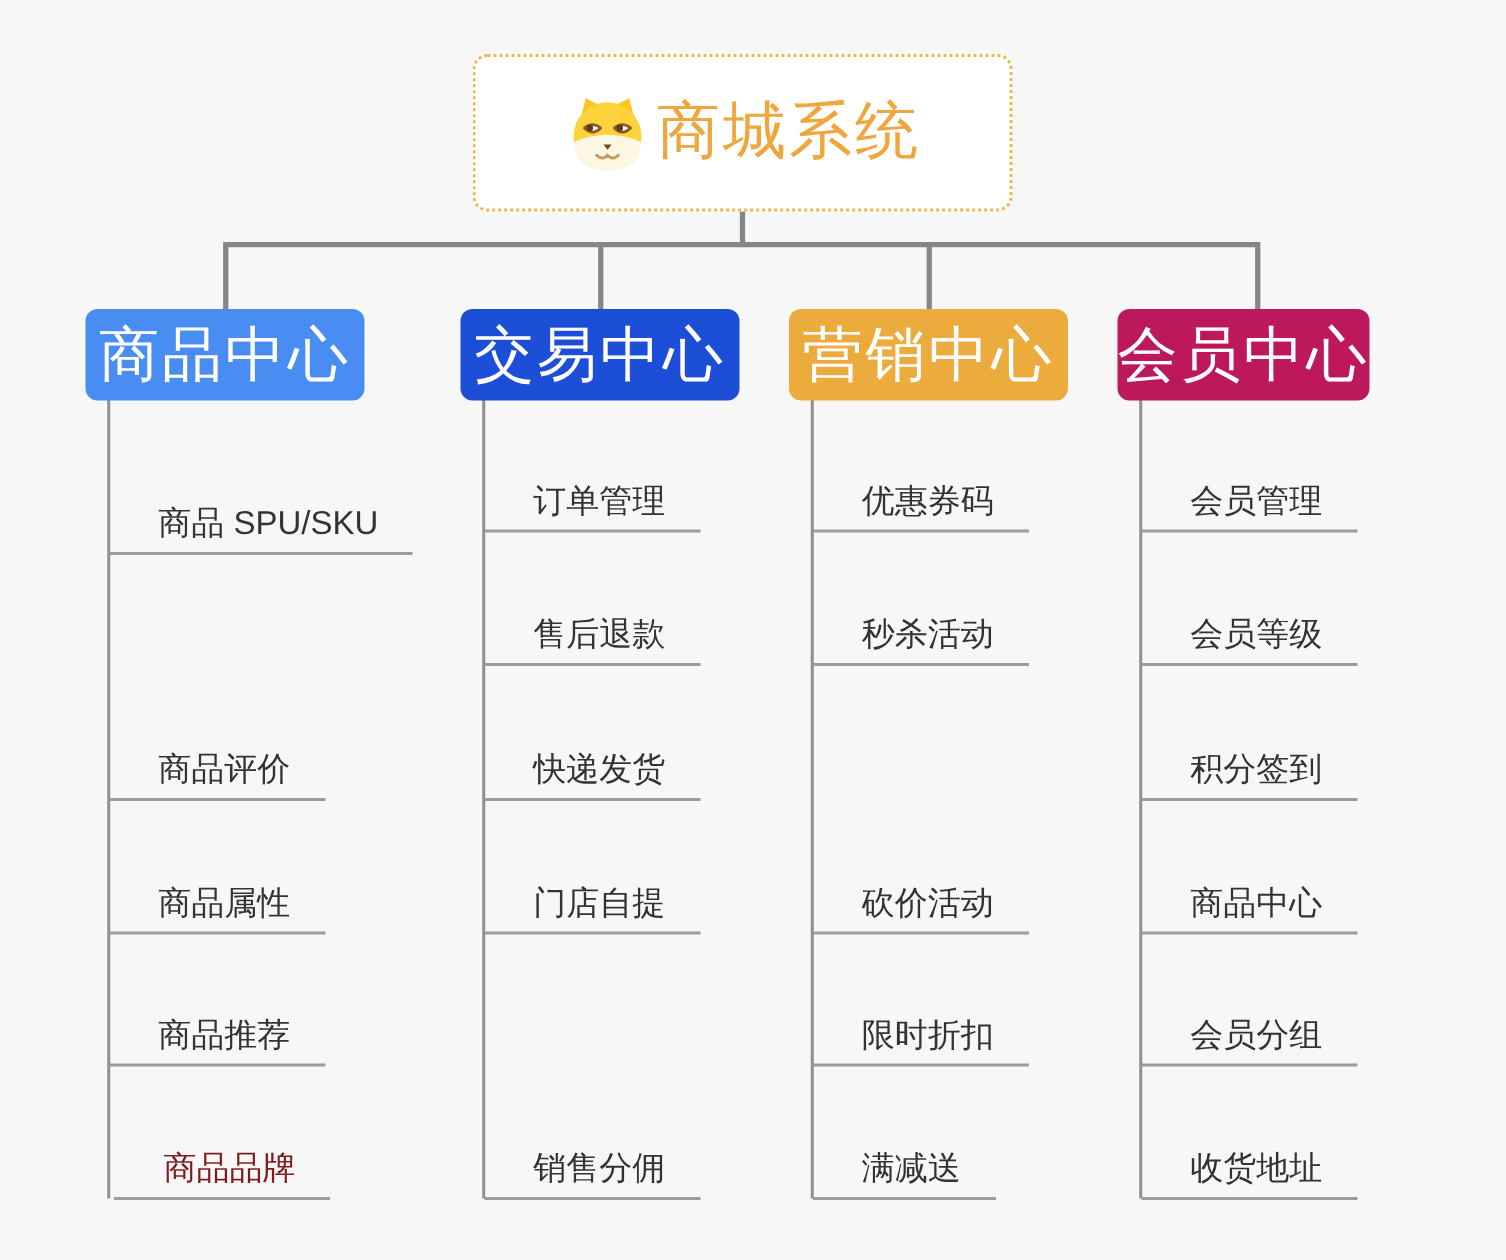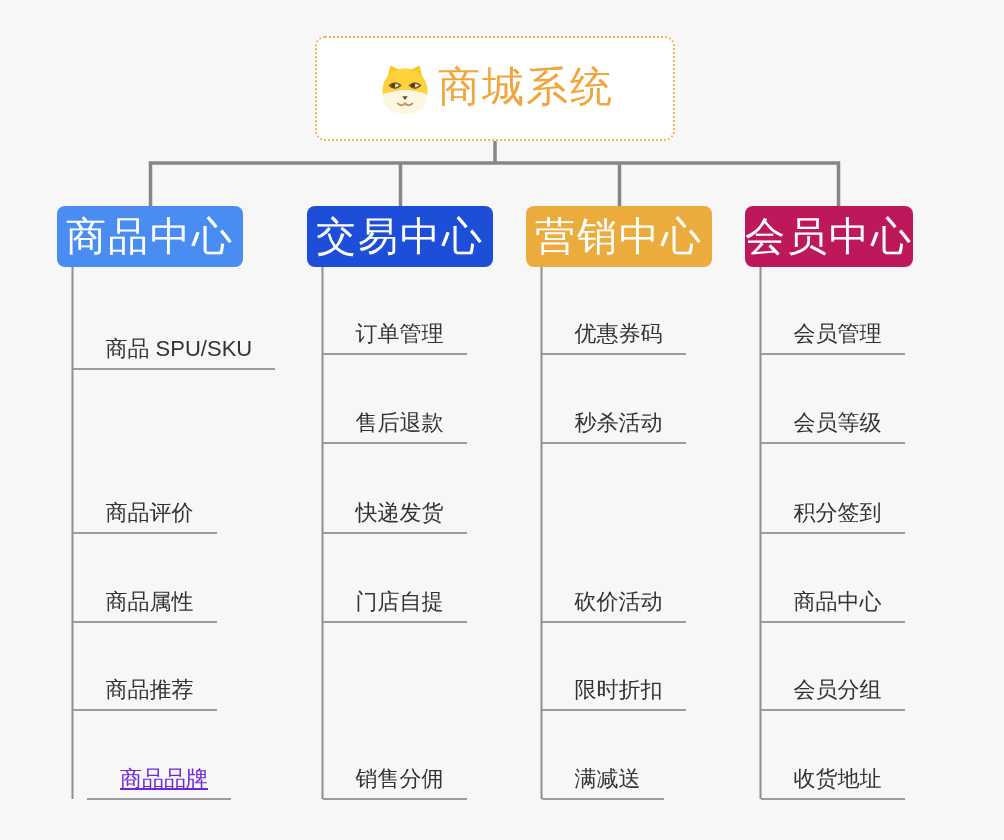--- a/index.html
+++ b/index.html
@@ -87,21 +87,21 @@
       <path d="M24 48 q4 4 8 0 q4 4 8 0" fill="none" stroke="#c49a5d" stroke-width="2.2" stroke-linecap="round"></path>
     </svg>
     <div class="root-title">商城系统</div>
   </div>
 
 <div class="branch" style="left: 57px; top: 206px; width: 186px; height: 61px; background: rgb(74, 141, 242);">商品中心</div>
     <div class="leaf" style="left: 72.5px; top: 336px; border-bottom-color: rgb(156, 156, 156); color: rgb(51, 51, 51);">商品 SPU/SKU</div>
     <div class="leaf" style="left: 72.5px; top: 500px; border-bottom-color: rgb(156, 156, 156); color: rgb(51, 51, 51);">商品评价</div>
     <div class="leaf" style="left: 72.5px; top: 589px; border-bottom-color: rgb(156, 156, 156); color: rgb(51, 51, 51);">商品属性</div>
     <div class="leaf" style="left: 72.5px; top: 677px; border-bottom-color: rgb(156, 156, 156); color: rgb(51, 51, 51);">商品推荐</div>
-    <div class="leaf" style="left: 87px; top: 766px; border-bottom-color: rgb(156, 156, 156); color: #6d28d9; text-decoration: underline;">商品品牌</div>
+    <div class="leaf" style="left: 76px; top: 766px; border-bottom-color: rgb(156, 156, 156); color: #7f1d1d;">商品品牌</div>
     <div class="branch" style="left: 307px; top: 206px; width: 186px; height: 61px; background: #1d4ed8;">交易中心</div>
     <div class="leaf" style="left: 322.5px; top: 321px; border-bottom-color: rgb(156, 156, 156); color: rgb(51, 51, 51);">订单管理</div>
     <div class="leaf" style="left: 322.5px; top: 410px; border-bottom-color: rgb(156, 156, 156); color: rgb(51, 51, 51);">售后退款</div>
     <div class="leaf" style="left: 322.5px; top: 500px; border-bottom-color: rgb(156, 156, 156); color: rgb(51, 51, 51);">快递发货</div>
     <div class="leaf" style="left: 322.5px; top: 589px; border-bottom-color: rgb(156, 156, 156); color: rgb(51, 51, 51);">门店自提</div>
     <div class="leaf" style="left: 322.5px; top: 766px; border-bottom-color: rgb(156, 156, 156); color: rgb(51, 51, 51);">销售分佣</div>
     <div class="branch" style="left: 526px; top: 206px; width: 186px; height: 61px; background: rgb(235, 171, 61);">营销中心</div>
     <div class="leaf" style="left: 541.5px; top: 321px; border-bottom-color: rgb(156, 156, 156); color: rgb(51, 51, 51);">优惠券码</div>
     <div class="leaf" style="left: 541.5px; top: 410px; border-bottom-color: rgb(156, 156, 156); color: rgb(51, 51, 51);">秒杀活动</div>
     <div class="leaf" style="left: 541.5px; top: 589px; border-bottom-color: rgb(156, 156, 156); color: rgb(51, 51, 51);">砍价活动</div>

